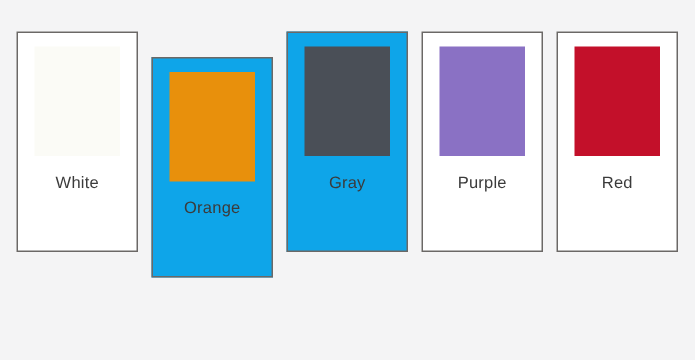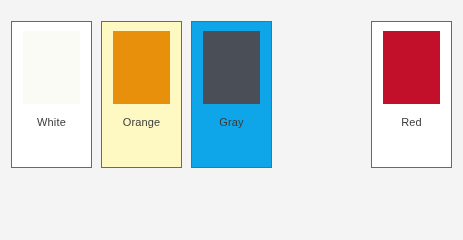--- a/index.html
+++ b/index.html
@@ -61,29 +61,33 @@
 </head>
 <body style="background-color: rgb(244, 244, 245);">
 
 <div id="swatch-gallery">
 
   <div class="card card-1" style="background-color: rgb(255, 255, 255); border-color: rgb(107, 104, 102);">
     <div class="swatch" style="background-color: rgb(251, 251, 246);"></div>
     <div class="swatch-label" style="color: rgb(59, 59, 59);">White</div>
   </div>
 
-  <div class="card card-2" style="background-color: #fef9c3; border-color: rgb(107, 104, 102);">
+  <div class="card card-2" style="background-color: #0ea5e9; border-color: rgb(107, 104, 102); margin-top: 17px;">
     <div class="swatch" style="background-color: rgb(232, 144, 12);"></div>
     <div class="swatch-label" style="color: rgb(59, 59, 59);">Orange</div>
   </div>
 
   <div class="card card-3" style="background-color: #0ea5e9; border-color: rgb(107, 104, 102);">
     <div class="swatch" style="background-color: rgb(74, 79, 87);"></div>
     <div class="swatch-label" style="color: rgb(59, 59, 59);">Gray</div>
   </div>
 
+  <div class="card card-4" style="background-color: rgb(255, 255, 255); border-color: rgb(107, 104, 102);">
+    <div class="swatch" style="background-color: rgb(138, 113, 196);"></div>
+    <div class="swatch-label" style="color: rgb(59, 59, 59);">Purple</div>
+  </div>
 
   <div class="card card-5" style="background-color: rgb(255, 255, 255); border-color: rgb(107, 104, 102);">
     <div class="swatch" style="background-color: rgb(195, 16, 42);"></div>
     <div class="swatch-label" style="color: rgb(59, 59, 59);">Red</div>
   </div>
 
 </div>
 
 </body></html>

